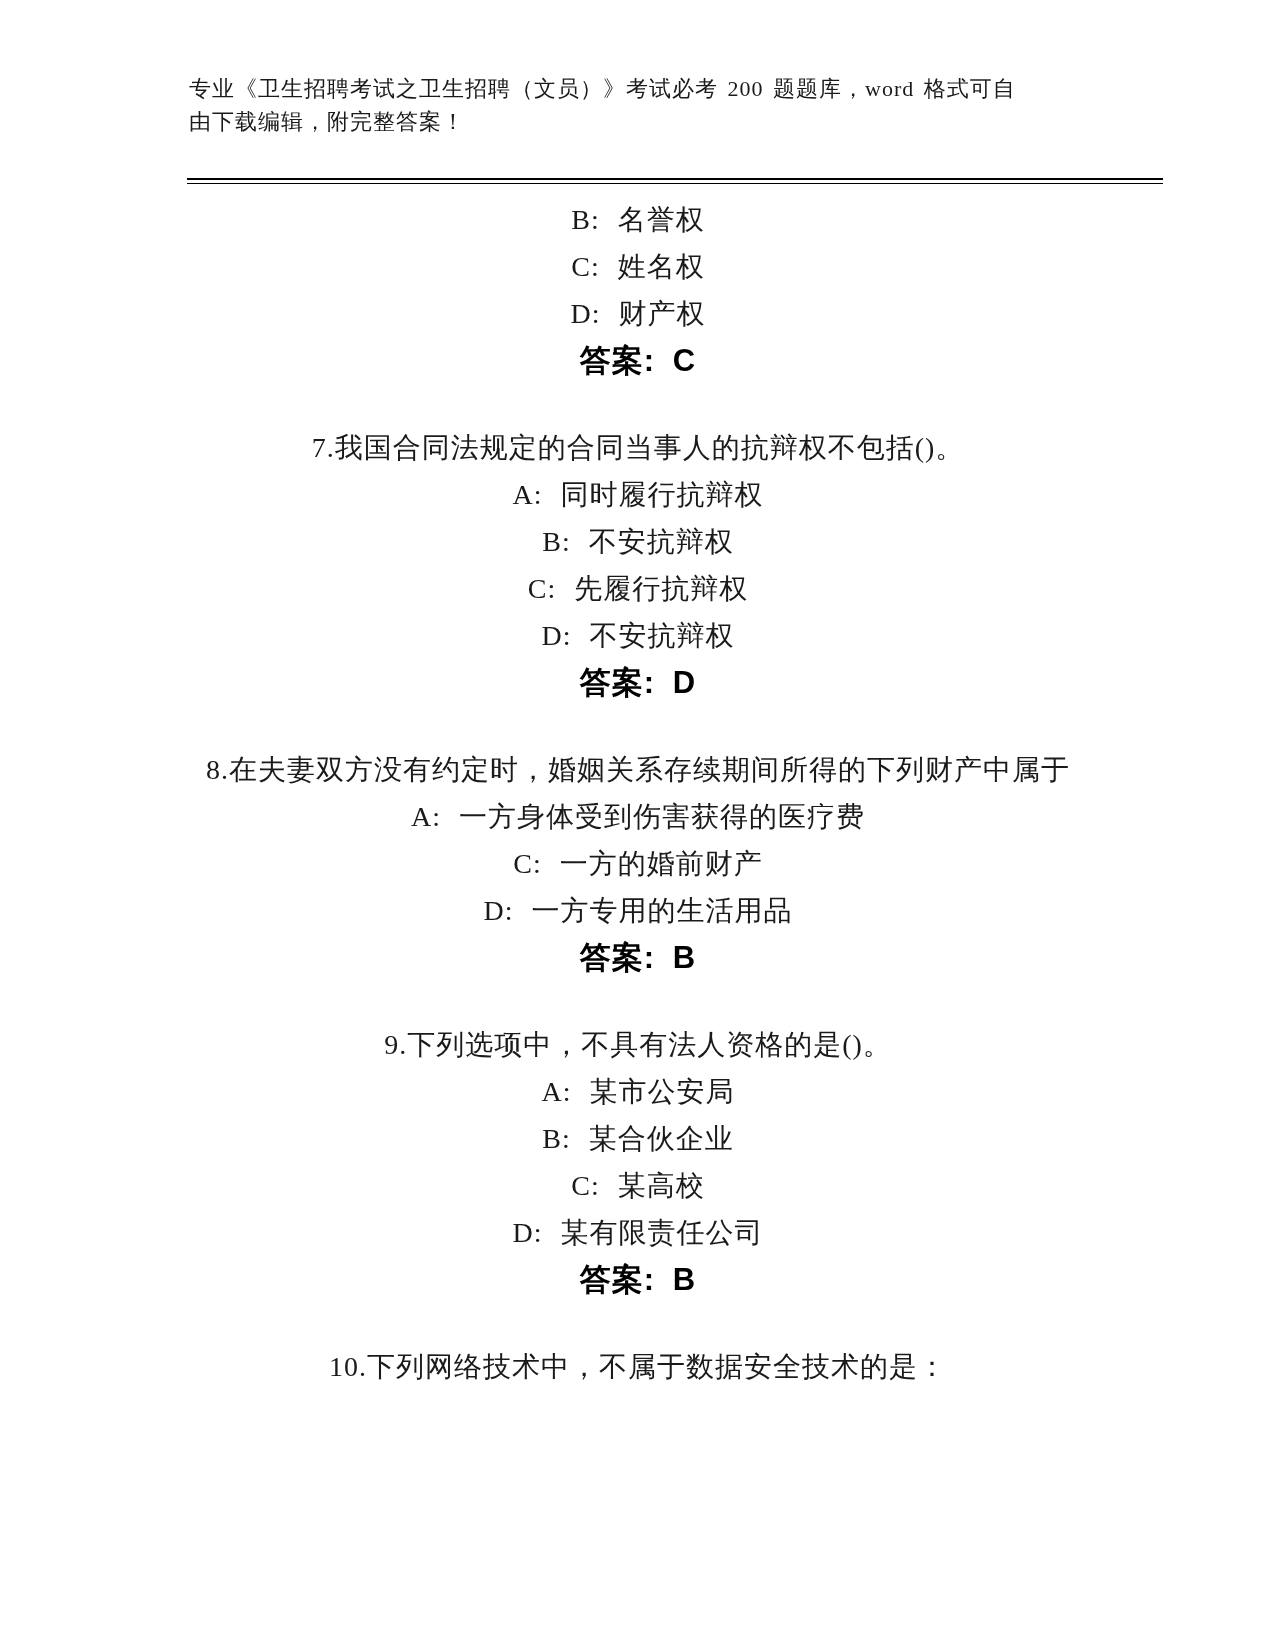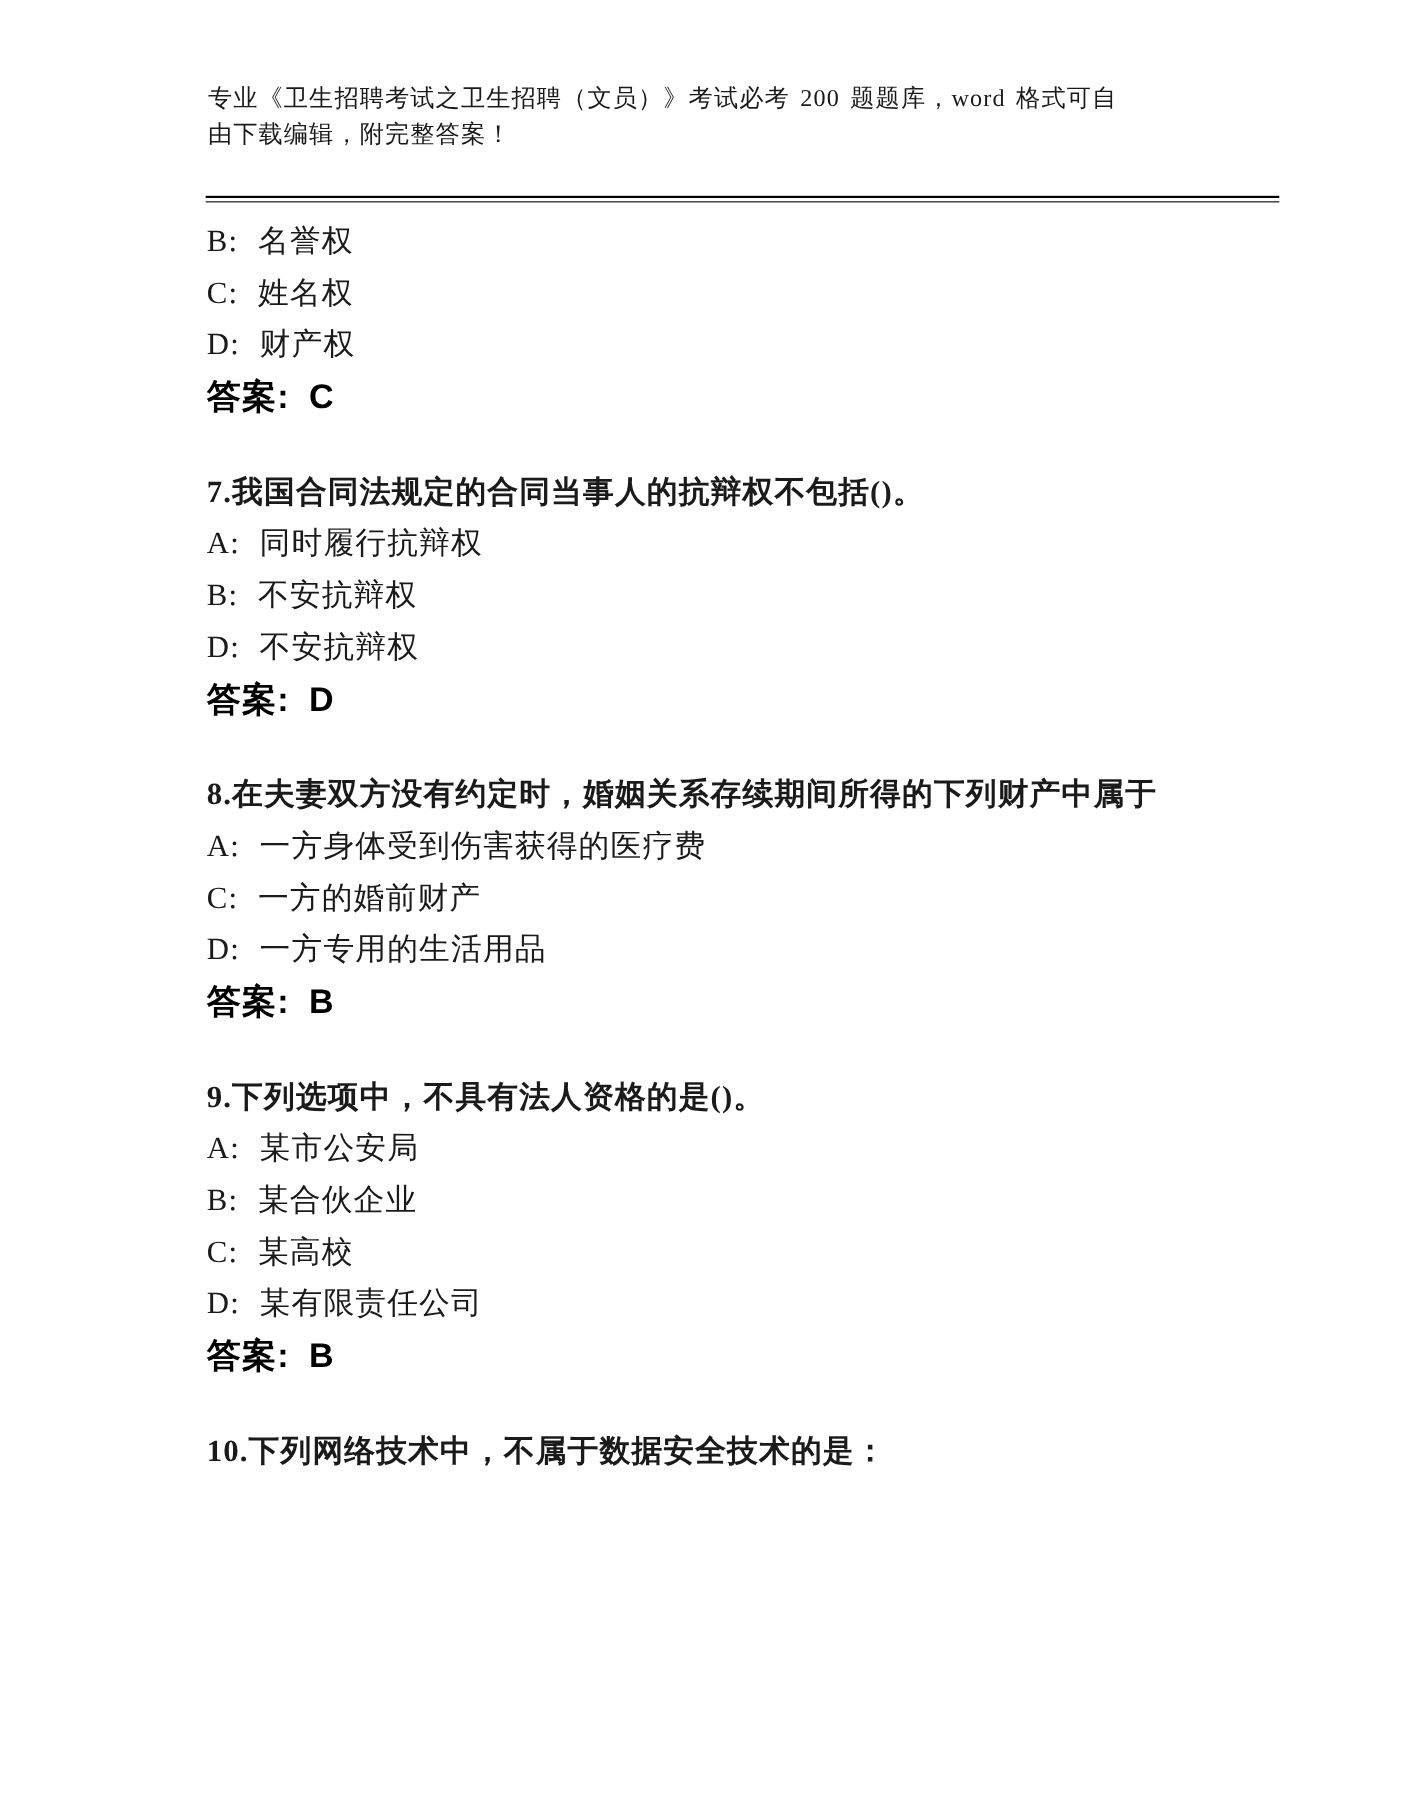--- a/index.html
+++ b/index.html
@@ -37,22 +37,23 @@
     width:900px;
   }
   .q-block { margin:0 0 40px 0; }
   .dline {
     height:47px;
     line-height:47px;
     font-size:28px;
     letter-spacing:1px;
     white-space:pre;
     color:#1a1a1a;
+    text-align:center;
   }
-  .stem-line { font-weight:700; }
+  .stem-line { font-weight:400; }
   .opt-line  { font-weight:400; word-spacing:10px; }
   .ans-line  {
     font-family:"Liberation Sans","DejaVu Sans",sans-serif;
     font-weight:700;
     font-size:31px;
     word-spacing:8px;
     color:#000000;
   }
 </style>
 </head>
@@ -73,20 +74,21 @@
       <div class="dline opt-line">B: 名誉权</div>
       <div class="dline opt-line">C: 姓名权</div>
       <div class="dline opt-line">D: 财产权</div>
       <div class="dline ans-line">答案: C</div>
     </section>
 
     <section class="q-block">
       <div class="dline stem-line">7.我国合同法规定的合同当事人的抗辩权不包括()。</div>
       <div class="dline opt-line">A: 同时履行抗辩权</div>
       <div class="dline opt-line">B: 不安抗辩权</div>
+      <div class="dline opt-line">C: 先履行抗辩权</div>
       <div class="dline opt-line">D: 不安抗辩权</div>
       <div class="dline ans-line">答案: D</div>
     </section>
 
     <section class="q-block">
       <div class="dline stem-line">8.在夫妻双方没有约定时，婚姻关系存续期间所得的下列财产中属于</div>
       <div class="dline opt-line">A: 一方身体受到伤害获得的医疗费</div>
       <div class="dline opt-line">C: 一方的婚前财产</div>
       <div class="dline opt-line">D: 一方专用的生活用品</div>
       <div class="dline ans-line">答案: B</div>

